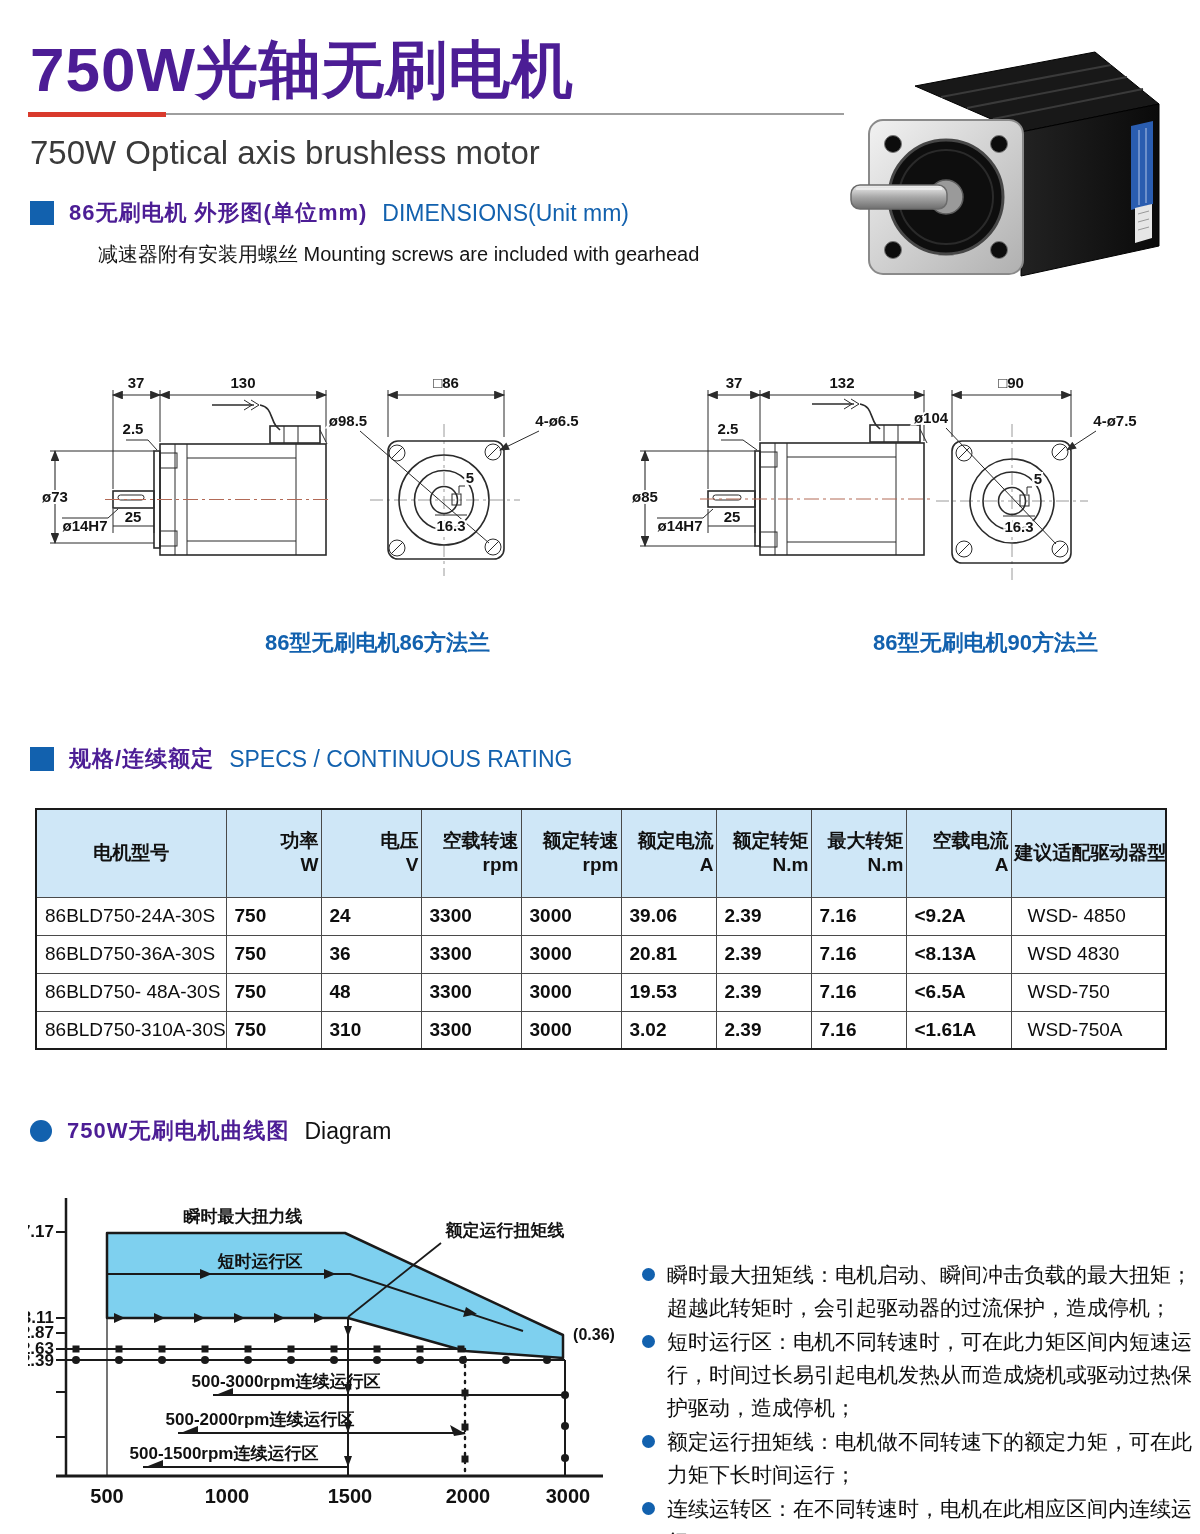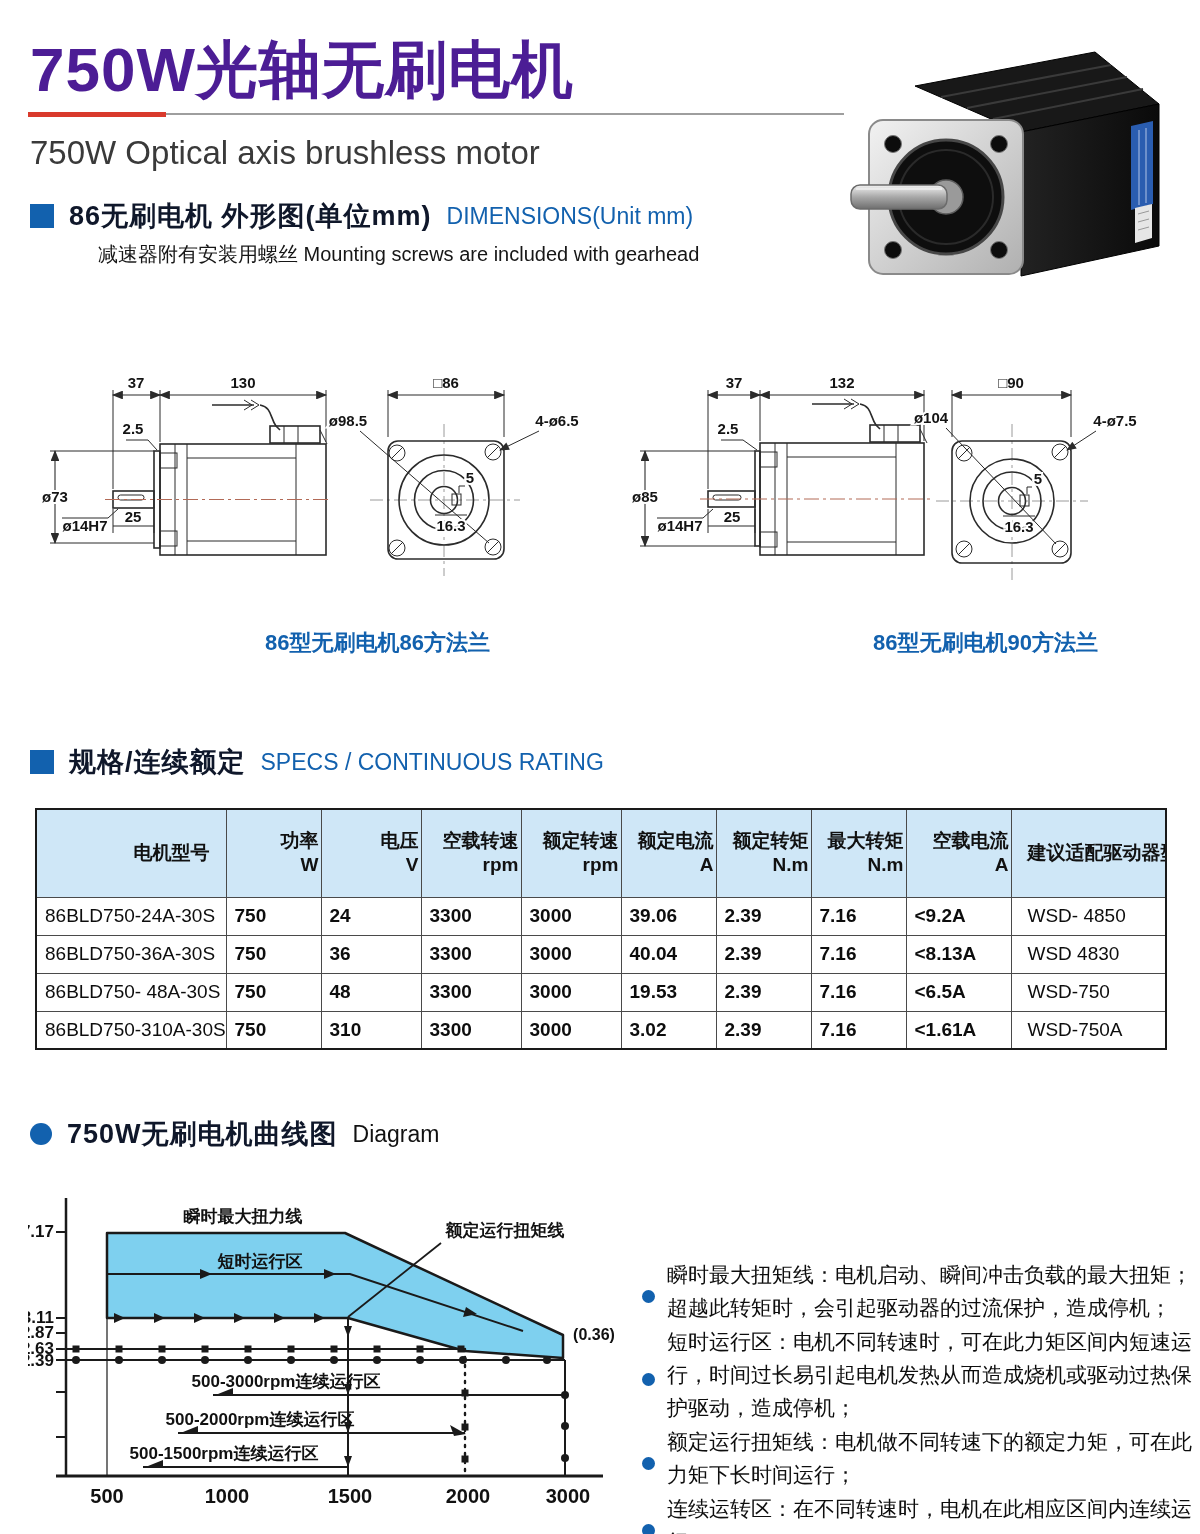--- a/index.html
+++ b/index.html
@@ -8,52 +8,52 @@
   
   .title{position:absolute;left:30px;top:28px;font-size:62px;font-weight:800;color:#4c1d95;letter-spacing:1px;}
   .rule{position:absolute;left:28px;top:112px;width:1145px;height:5px;}
   .rule .red{position:absolute;left:0;top:0;width:138px;height:5px;background:#d93a2c;}
   .rule .gray{position:absolute;left:138px;top:1px;width:678px;height:2px;background:#9e9e9e;}
   .subtitle{position:absolute;left:30px;top:134px;font-size:33px;font-weight:500;color:#3a3a3a;}
   
   .sec-head{position:absolute;display:flex;align-items:center;gap:15px;}
   .sq{width:24px;height:24px;background:#1261ae;flex:0 0 24px;}
   .dot{width:22px;height:22px;border-radius:50%;background:#1261ae;flex:0 0 22px;}
-  .h-cn{font-size:27px;font-weight:800;color:#0f172a;letter-spacing:1px;}
+  .h-cn{font-size:22px;font-weight:800;color:#4c1d95;letter-spacing:1px;}
   .h-en{font-size:23px;font-weight:500;color:#1261ae;}
   .h-en.dark{color:#111;}
   .note{position:absolute;left:66px;top:241px;font-size:20px;font-weight:500;color:#161616;margin-left:32px;}
   
   .draw{position:absolute;width:585px;height:232px;}
   .cap{position:absolute;font-size:22px;font-weight:700;color:#1261ae;text-align:right;}
   svg .dln{stroke:#2b2b2b;stroke-width:1.6;fill:none;}
   svg .dthin{stroke:#2b2b2b;stroke-width:1;fill:none;}
   svg .dim{stroke:#2b2b2b;stroke-width:1.1;fill:none;}
   svg .dtxt{font-size:15px;font-weight:600;fill:#141414;paint-order:stroke;stroke:#fff;stroke-width:4px;}
   svg .cl{stroke:#9a9a9a;stroke-width:1;stroke-dasharray:13 4 3 4;fill:none;}
   svg .clr{stroke:#b26a57;stroke-width:1;stroke-dasharray:15 4 3 4;fill:none;}
   
   table.specs{position:absolute;left:35px;top:808px;width:1130px;border-collapse:collapse;table-layout:fixed;
               border:2px solid #1a1a1a;}
   table.specs th,table.specs td{border:1px solid #4a4a4a;overflow:hidden;white-space:nowrap;}
   table.specs thead tr{height:88px;}
   table.specs tbody tr{height:38px;}
   table.specs th{background:#cfe7f7;font-size:19px;font-weight:700;text-align:right;padding:0 2px 0 0;vertical-align:middle;}
-  table.specs th.c{text-align:right;padding:16px;}
+  table.specs th.c{text-align:center;padding:3px;}
   table.specs th span{display:block;line-height:24px;}
   table.specs td{font-size:19px;font-weight:700;padding:0 2px 0 8px;background:#fff;color:#0d0d0d;}
   table.specs td.model{font-weight:400;}
   table.specs td.plain{font-weight:400;padding-left:16px;}
   
   .chart{position:absolute;left:28px;top:1188px;}
   svg .ax{stroke:#1a1a1a;fill:none;}
   svg .ctxt{font-weight:700;fill:#111;}
   
   .bullets{position:absolute;left:642px;top:1258px;width:554px;}
-  .bullet{display:flex;gap:12px;margin:0 0 1px 0;align-items:center;}
+  .bullet{display:flex;gap:12px;margin:0 0 1px 0;}
   .bdot{flex:0 0 13px;width:13px;height:13px;border-radius:50%;background:#1261ae;margin-top:10px;}
   .btext{font-size:21px;line-height:33px;font-weight:500;color:#0d0d0d;}
 </style>
 </head>
 <body>
 
 <div class="page">
 
   <div class="title">750W光轴无刷电机</div>
   <div class="rule">
@@ -355,21 +355,21 @@
         <td>7.16</td>
         <td>&lt;9.2A</td>
         <td class="plain">WSD- 4850</td>
       </tr>
       <tr>
         <td class="model">86BLD750-36A-30S</td>
         <td>750</td>
         <td>36</td>
         <td>3300</td>
         <td>3000</td>
-        <td>40.04</td>
+        <td>20.81</td>
         <td>2.39</td>
         <td>7.16</td>
         <td>&lt;8.13A</td>
         <td class="plain">WSD 4830</td>
       </tr>
       <tr>
         <td class="model">86BLD750- 48A-30S</td>
         <td>750</td>
         <td>48</td>
         <td>3300</td>

